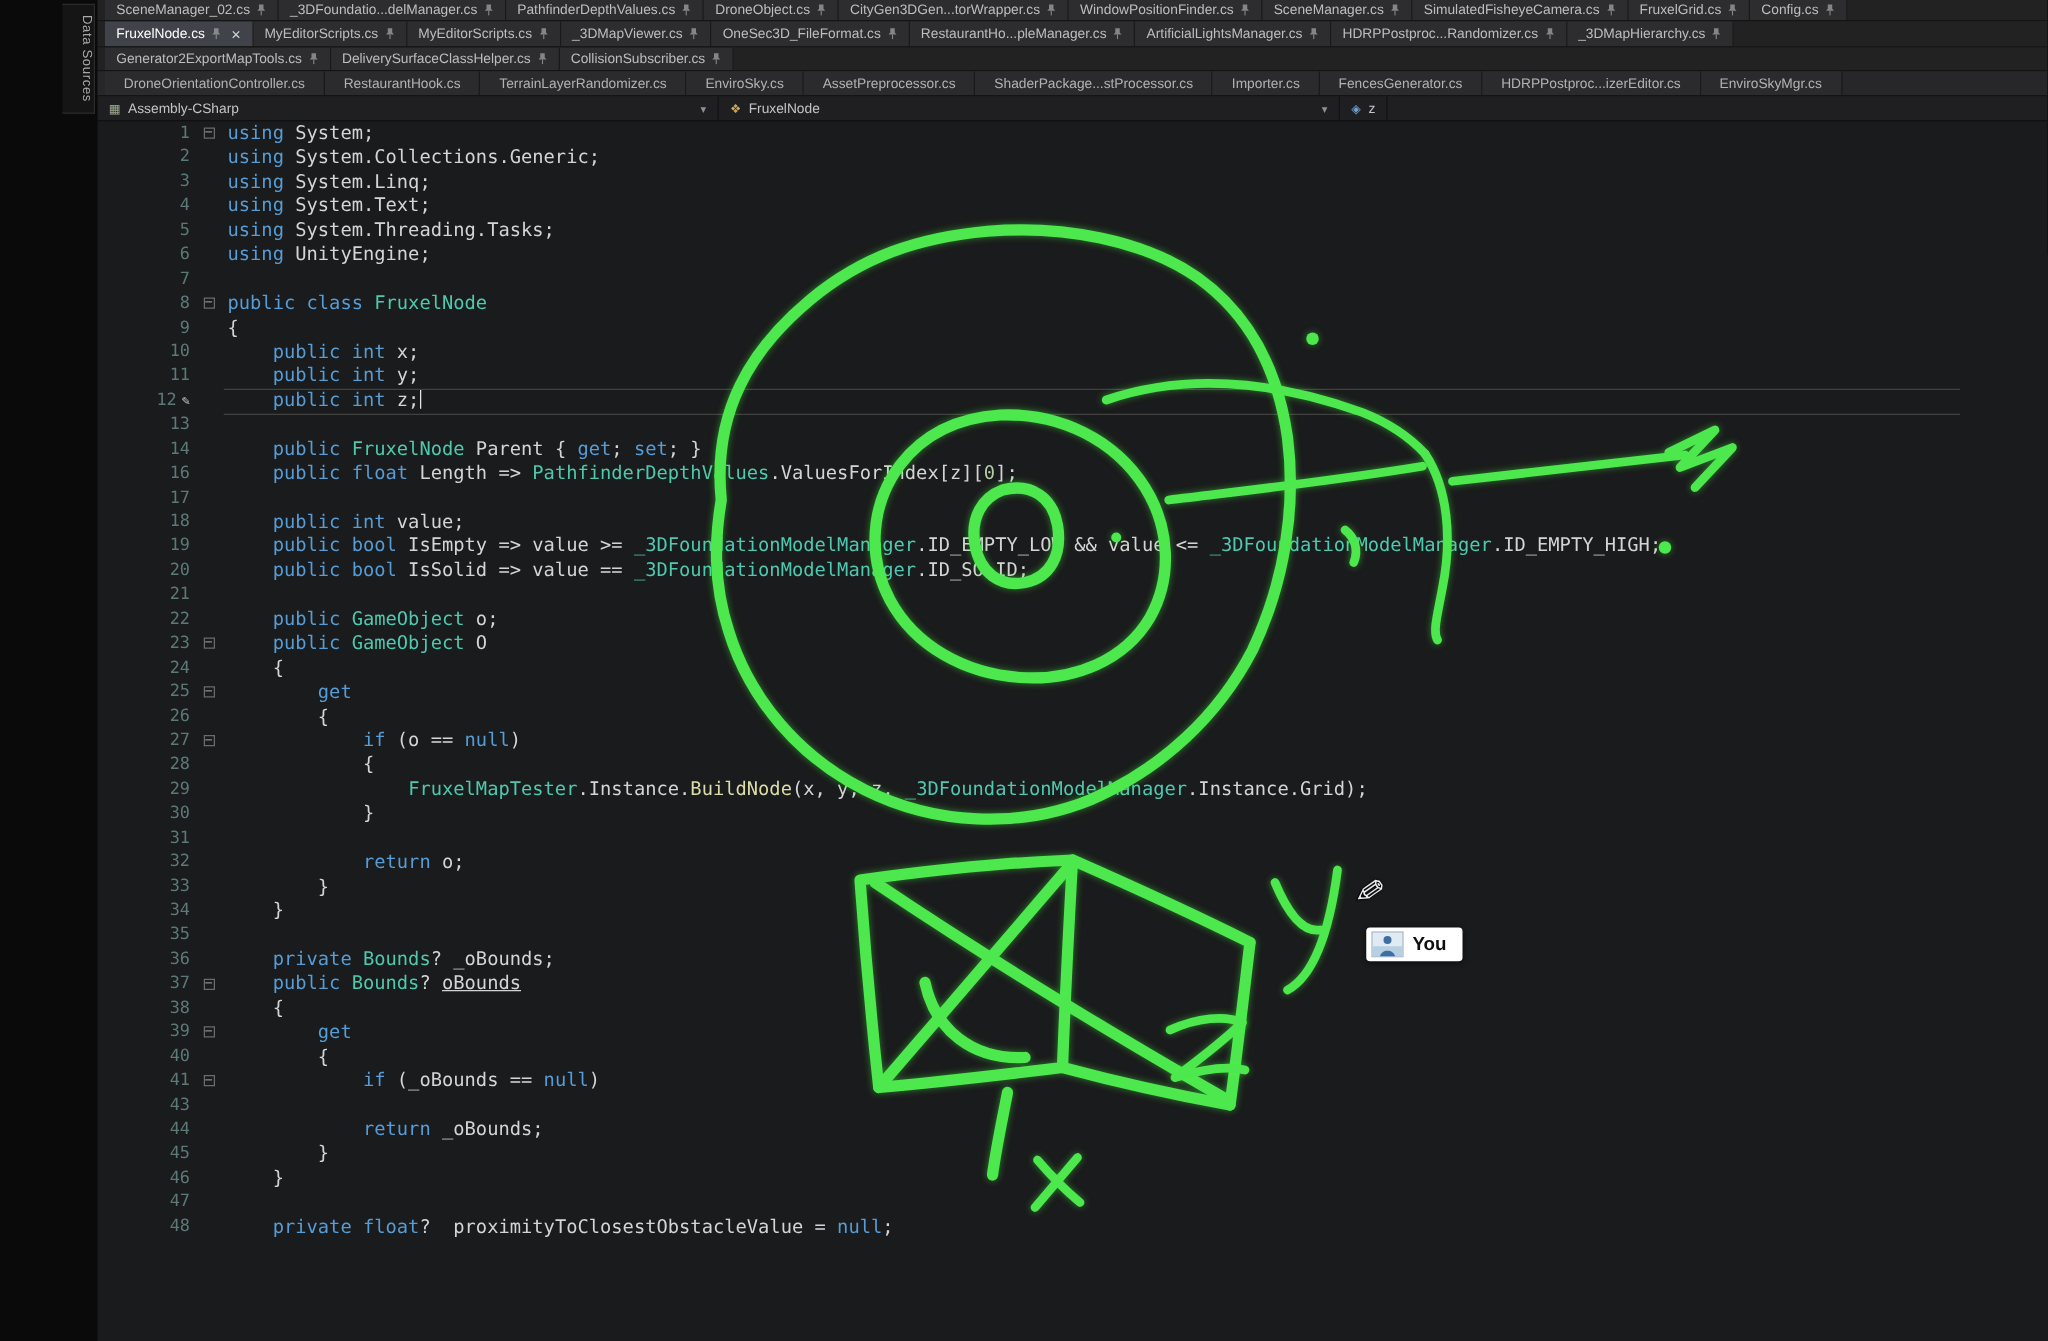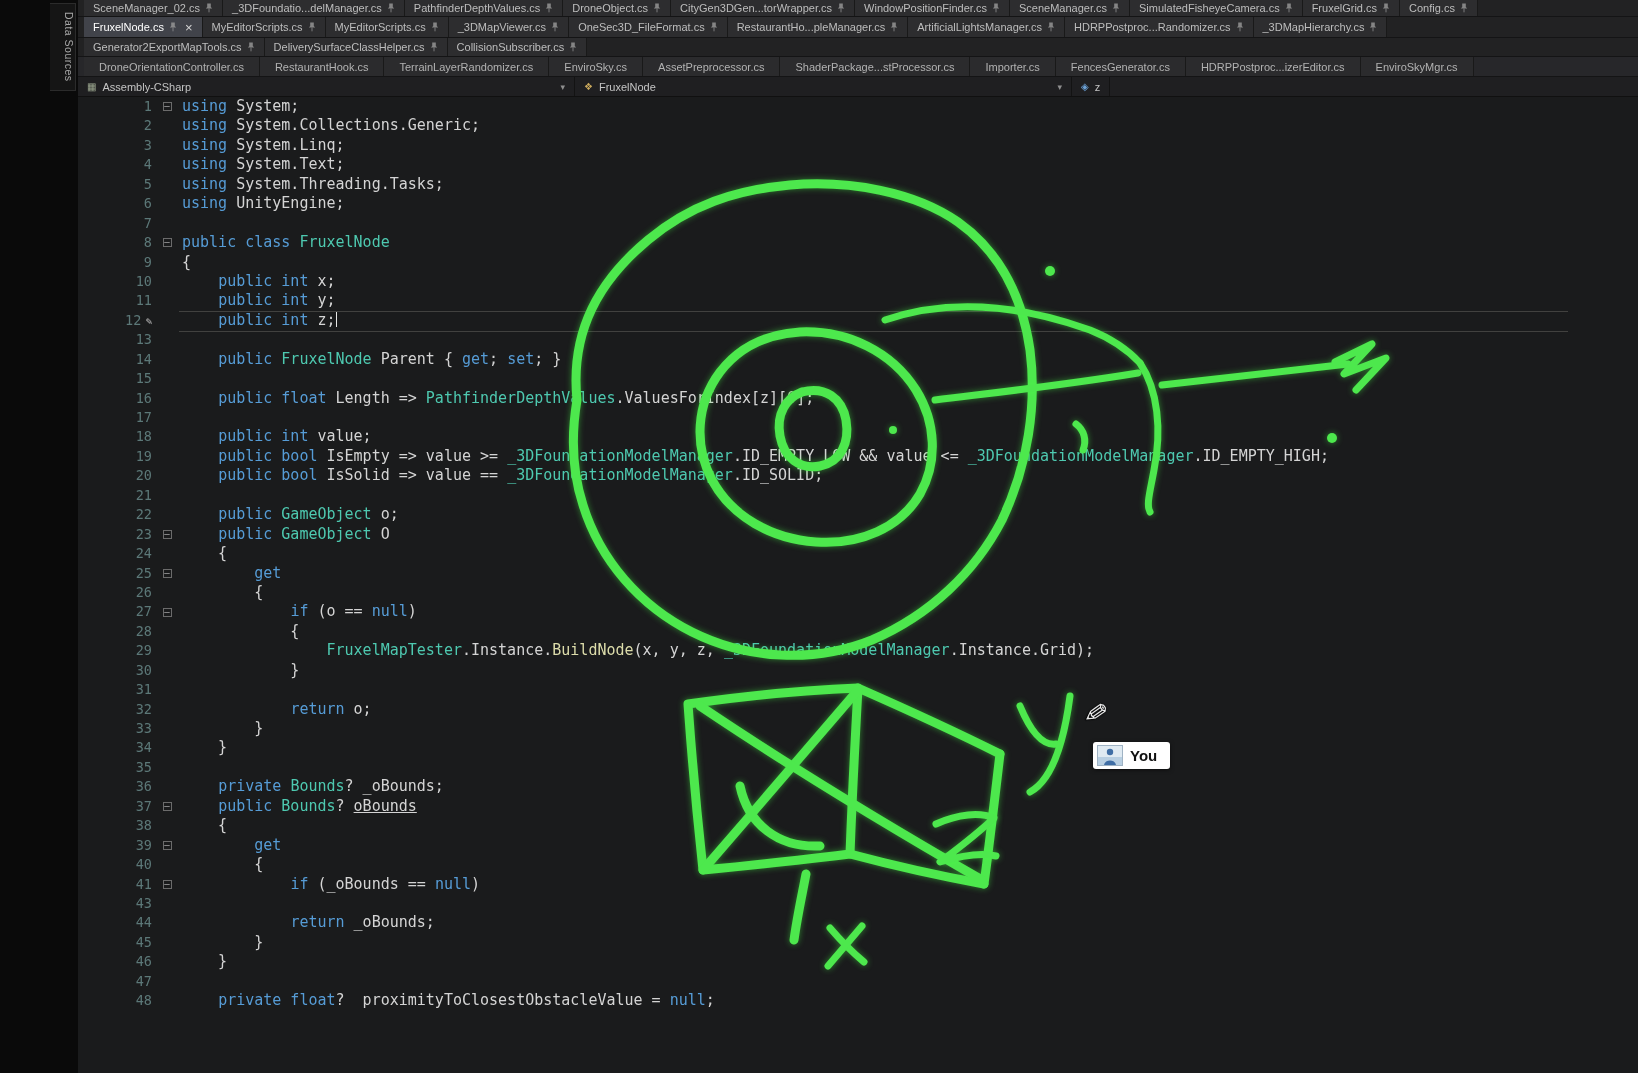--- a/index.html
+++ b/index.html
@@ -355,21 +355,20 @@
       <div class="code-line"><span class="ln">5</span><span class="fold-col"></span><span class="code-text"><span class="tk-kw">using</span><span class="tk-pl"> System.Threading.Tasks;</span></span></div>
       <div class="code-line"><span class="ln">6</span><span class="fold-col"></span><span class="code-text"><span class="tk-kw">using</span><span class="tk-pl"> UnityEngine;</span></span></div>
       <div class="code-line"><span class="ln">7</span><span class="fold-col"></span><span class="code-text"></span></div>
       <div class="code-line"><span class="ln">8</span><span class="fold-col"><span class="fold-box">–</span></span><span class="code-text"><span class="tk-kw">public class</span><span class="tk-pl"> </span><span class="tk-ty">FruxelNode</span></span></div>
       <div class="code-line"><span class="ln">9</span><span class="fold-col"></span><span class="code-text"><span class="tk-pl">{</span></span></div>
       <div class="code-line"><span class="ln">10</span><span class="fold-col"></span><span class="code-text"><span class="tk-pl">    </span><span class="tk-kw">public int</span><span class="tk-pl"> x;</span></span></div>
       <div class="code-line"><span class="ln">11</span><span class="fold-col"></span><span class="code-text"><span class="tk-pl">    </span><span class="tk-kw">public int</span><span class="tk-pl"> y;</span></span></div>
       <div class="code-line active"><span class="ln">12<span class="pencil">✎</span></span><span class="fold-col"></span><span class="code-text"><span class="tk-pl">    </span><span class="tk-kw">public int</span><span class="tk-pl"> z;</span><span class="cursor"></span></span></div>
       <div class="code-line"><span class="ln">13</span><span class="fold-col"></span><span class="code-text"></span></div>
       <div class="code-line"><span class="ln">14</span><span class="fold-col"></span><span class="code-text"><span class="tk-pl">    </span><span class="tk-kw">public</span><span class="tk-pl"> </span><span class="tk-ty">FruxelNode</span><span class="tk-pl"> Parent { </span><span class="tk-kw">get</span><span class="tk-pl">; </span><span class="tk-kw">set</span><span class="tk-pl">; }</span></span></div>
-      <div class="code-line"><span class="ln">15</span><span class="fold-col"></span><span class="code-text"></span></div>
       <div class="code-line"><span class="ln">16</span><span class="fold-col"></span><span class="code-text"><span class="tk-pl">    </span><span class="tk-kw">public float</span><span class="tk-pl"> Length =&gt; </span><span class="tk-ty">PathfinderDepthValues</span><span class="tk-pl">.ValuesForIndex[z][</span><span class="tk-num">0</span><span class="tk-pl">];</span></span></div>
       <div class="code-line"><span class="ln">17</span><span class="fold-col"></span><span class="code-text"></span></div>
       <div class="code-line"><span class="ln">18</span><span class="fold-col"></span><span class="code-text"><span class="tk-pl">    </span><span class="tk-kw">public int</span><span class="tk-pl"> value;</span></span></div>
       <div class="code-line"><span class="ln">19</span><span class="fold-col"></span><span class="code-text"><span class="tk-pl">    </span><span class="tk-kw">public bool</span><span class="tk-pl"> IsEmpty =&gt; value &gt;= </span><span class="tk-ty">_3DFoundationModelManager</span><span class="tk-pl">.ID_EMPTY_LOW &amp;&amp; value &lt;= </span><span class="tk-ty">_3DFoundationModelManager</span><span class="tk-pl">.ID_EMPTY_HIGH;</span></span></div>
       <div class="code-line"><span class="ln">20</span><span class="fold-col"></span><span class="code-text"><span class="tk-pl">    </span><span class="tk-kw">public bool</span><span class="tk-pl"> IsSolid =&gt; value == </span><span class="tk-ty">_3DFoundationModelManager</span><span class="tk-pl">.ID_SOLID;</span></span></div>
       <div class="code-line"><span class="ln">21</span><span class="fold-col"></span><span class="code-text"></span></div>
       <div class="code-line"><span class="ln">22</span><span class="fold-col"></span><span class="code-text"><span class="tk-pl">    </span><span class="tk-kw">public</span><span class="tk-pl"> </span><span class="tk-ty">GameObject</span><span class="tk-pl"> o;</span></span></div>
       <div class="code-line"><span class="ln">23</span><span class="fold-col"><span class="fold-box">–</span></span><span class="code-text"><span class="tk-pl">    </span><span class="tk-kw">public</span><span class="tk-pl"> </span><span class="tk-ty">GameObject</span><span class="tk-pl"> O</span></span></div>
       <div class="code-line"><span class="ln">24</span><span class="fold-col"></span><span class="code-text"><span class="tk-pl">    {</span></span></div>
       <div class="code-line"><span class="ln">25</span><span class="fold-col"><span class="fold-box">–</span></span><span class="code-text"><span class="tk-pl">        </span><span class="tk-kw">get</span></span></div>

